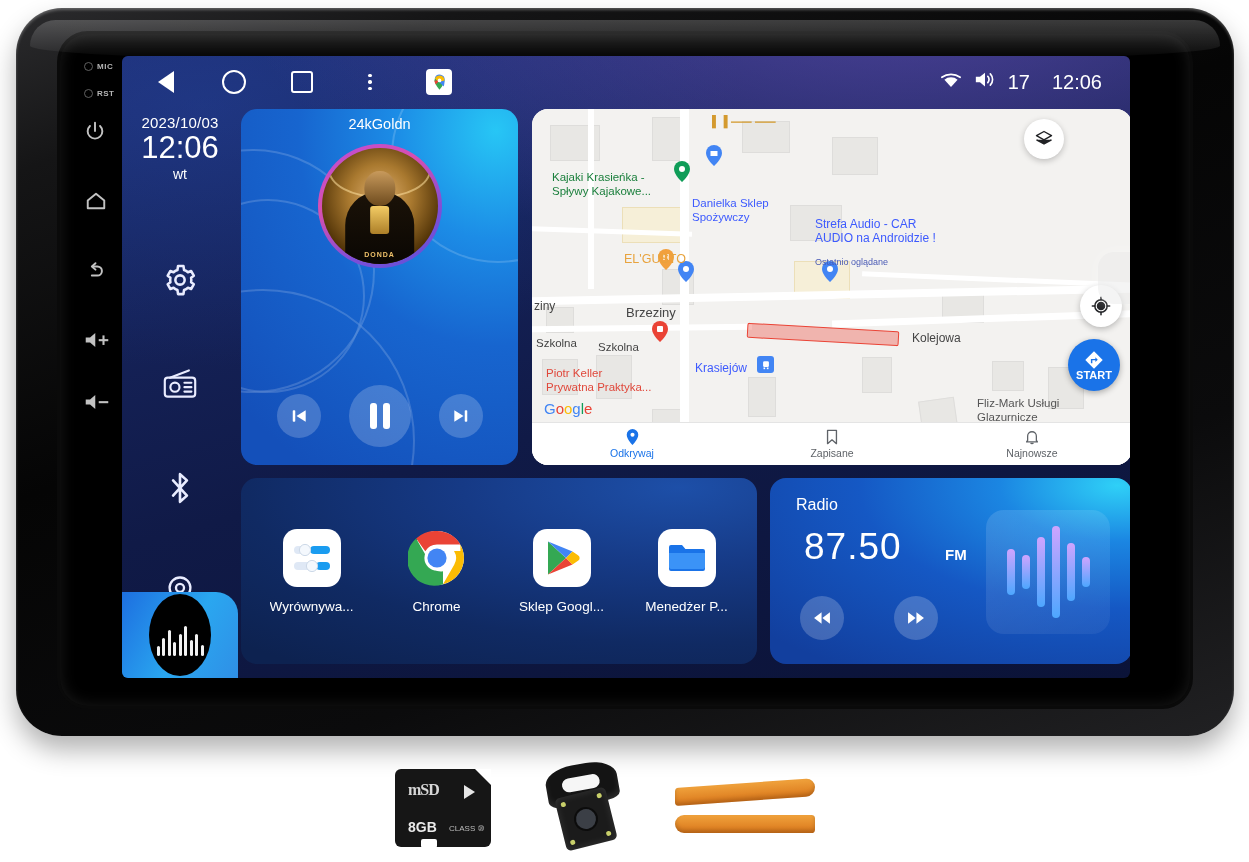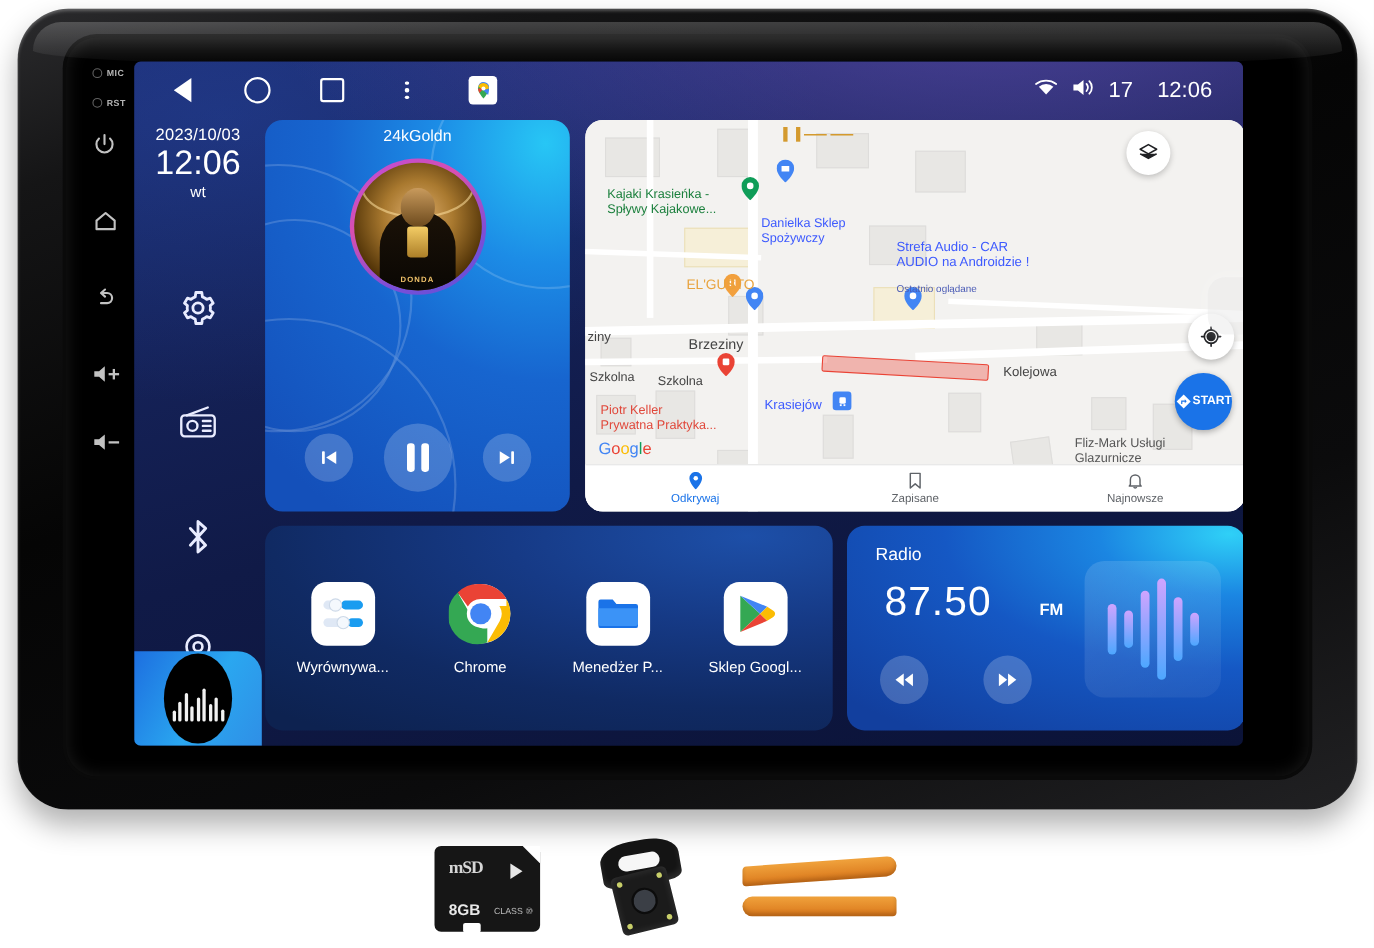--- a/index.html
+++ b/index.html
@@ -117,21 +117,21 @@
   .search-ph{flex:1;color:#5f6368;font-size:16px;}
   .avatar{width:26px;height:26px;border-radius:50%;background:#e8195f;color:#fff;font-size:12px;
         display:flex;align-items:center;justify-content:center;font-weight:600;}
   .layers-btn{position:absolute;left:492px;top:10px;width:40px;height:40px;border-radius:50%;
         background:#fff;display:flex;align-items:center;justify-content:center;
         box-shadow:0 2px 6px rgba(0,0,0,.22);}
   .locate-btn{position:absolute;right:10px;top:176px;width:42px;height:42px;border-radius:50%;
         background:#fff;display:flex;align-items:center;justify-content:center;
         box-shadow:0 2px 6px rgba(0,0,0,.25);}
   .start-btn{position:absolute;right:12px;top:230px;width:52px;height:52px;border-radius:50%;
-        background:#1a73e8;display:flex;flex-direction:row;align-items:center;
+        background:#1a73e8;display:flex;flex-direction:column;align-items:center;
         justify-content:center;box-shadow:0 2px 6px rgba(0,0,0,.3);}
   .start-lbl{color:#fff;font-size:11px;font-weight:bold;margin-top:-2px;}
   .gtag{position:absolute;left:12px;bottom:48px;font-size:15px;font-weight:500;}
   .map-nav{position:absolute;left:0;bottom:0;width:100%;height:42px;background:#fff;
         display:flex;align-items:center;border-top:1px solid #e4e4e4;}
   .mnav{flex:1;display:flex;flex-direction:column;align-items:center;gap:2px;}
   .mnav span{font-size:10.5px;color:#5f6368;}
   .mnav.active span{color:#1a73e8;}
   .route{position:absolute;left:215px;top:218px;width:150px;height:13px;
         background:rgba(234,67,53,.35);border:1.3px solid #ea4335;
@@ -566,41 +566,41 @@
               <path d="M35 55.2A27 27 0 0 1 8.1 9.6l11.2 19.5A13.5 13.5 0 0 0 35 42.2z" fill="#34a853"></path>
               <circle cx="29" cy="29" r="12.6" fill="#fff"></circle>
               <circle cx="29" cy="29" r="9.6" fill="#4285f4"></circle>
             </svg>
           </div>
           <div class="app-lbl">Chrome</div>
         </div>
         <div class="app">
           <div class="app-ic">
             <div class="sq-white">
-              <svg width="40" height="34" viewBox="0 0 40 34">
-                <path d="M2 6a2 2 0 0 1 2-2h11l3.4 4H36a2 2 0 0 1 2 2v18a2 2 0 0 1-2 2H4a2 2 0 0 1-2-2z" fill="#1a73e8"></path>
-                <path d="M2 12h36v14a2 2 0 0 1-2 2H4a2 2 0 0 1-2-2z" fill="#3b93f7"></path>
-              </svg>
-            </div>
-          </div>
-          <div class="app-lbl">Menedżer P...</div>
-        </div>
-        <div class="app">
-          <div class="app-ic">
-            <div class="sq-white">
               <svg width="36" height="38" viewBox="0 0 36 38">
                 <path d="M4 2.5 22 19 4 35.5z" fill="#34a853"></path>
                 <path d="M4 2.5 22 19 28.5 12.6z" fill="#4285f4"></path>
                 <path d="M4 35.5 22 19l6.5 6.4z" fill="#ea4335"></path>
                 <path d="M28.5 12.6 34 16.2a3.2 3.2 0 0 1 0 5.6l-5.5 3.6L22 19z" fill="#fbbc04"></path>
               </svg>
             </div>
           </div>
           <div class="app-lbl">Sklep Googl...</div>
         </div>
+        <div class="app">
+          <div class="app-ic">
+            <div class="sq-white">
+              <svg width="40" height="34" viewBox="0 0 40 34">
+                <path d="M2 6a2 2 0 0 1 2-2h11l3.4 4H36a2 2 0 0 1 2 2v18a2 2 0 0 1-2 2H4a2 2 0 0 1-2-2z" fill="#1a73e8"></path>
+                <path d="M2 12h36v14a2 2 0 0 1-2 2H4a2 2 0 0 1-2-2z" fill="#3b93f7"></path>
+              </svg>
+            </div>
+          </div>
+          <div class="app-lbl">Menedżer P...</div>
+        </div>
       </div>
   </div>
 
   <div class="card radio">
     <div class="r-title">Radio</div>
     <div class="r-freq">87.50</div>
     <div class="r-fm">FM</div>
     <div class="r-ctrls">
       <div class="rbtn">
         <svg width="20" height="18" viewBox="0 0 24 20" fill="#fff">

